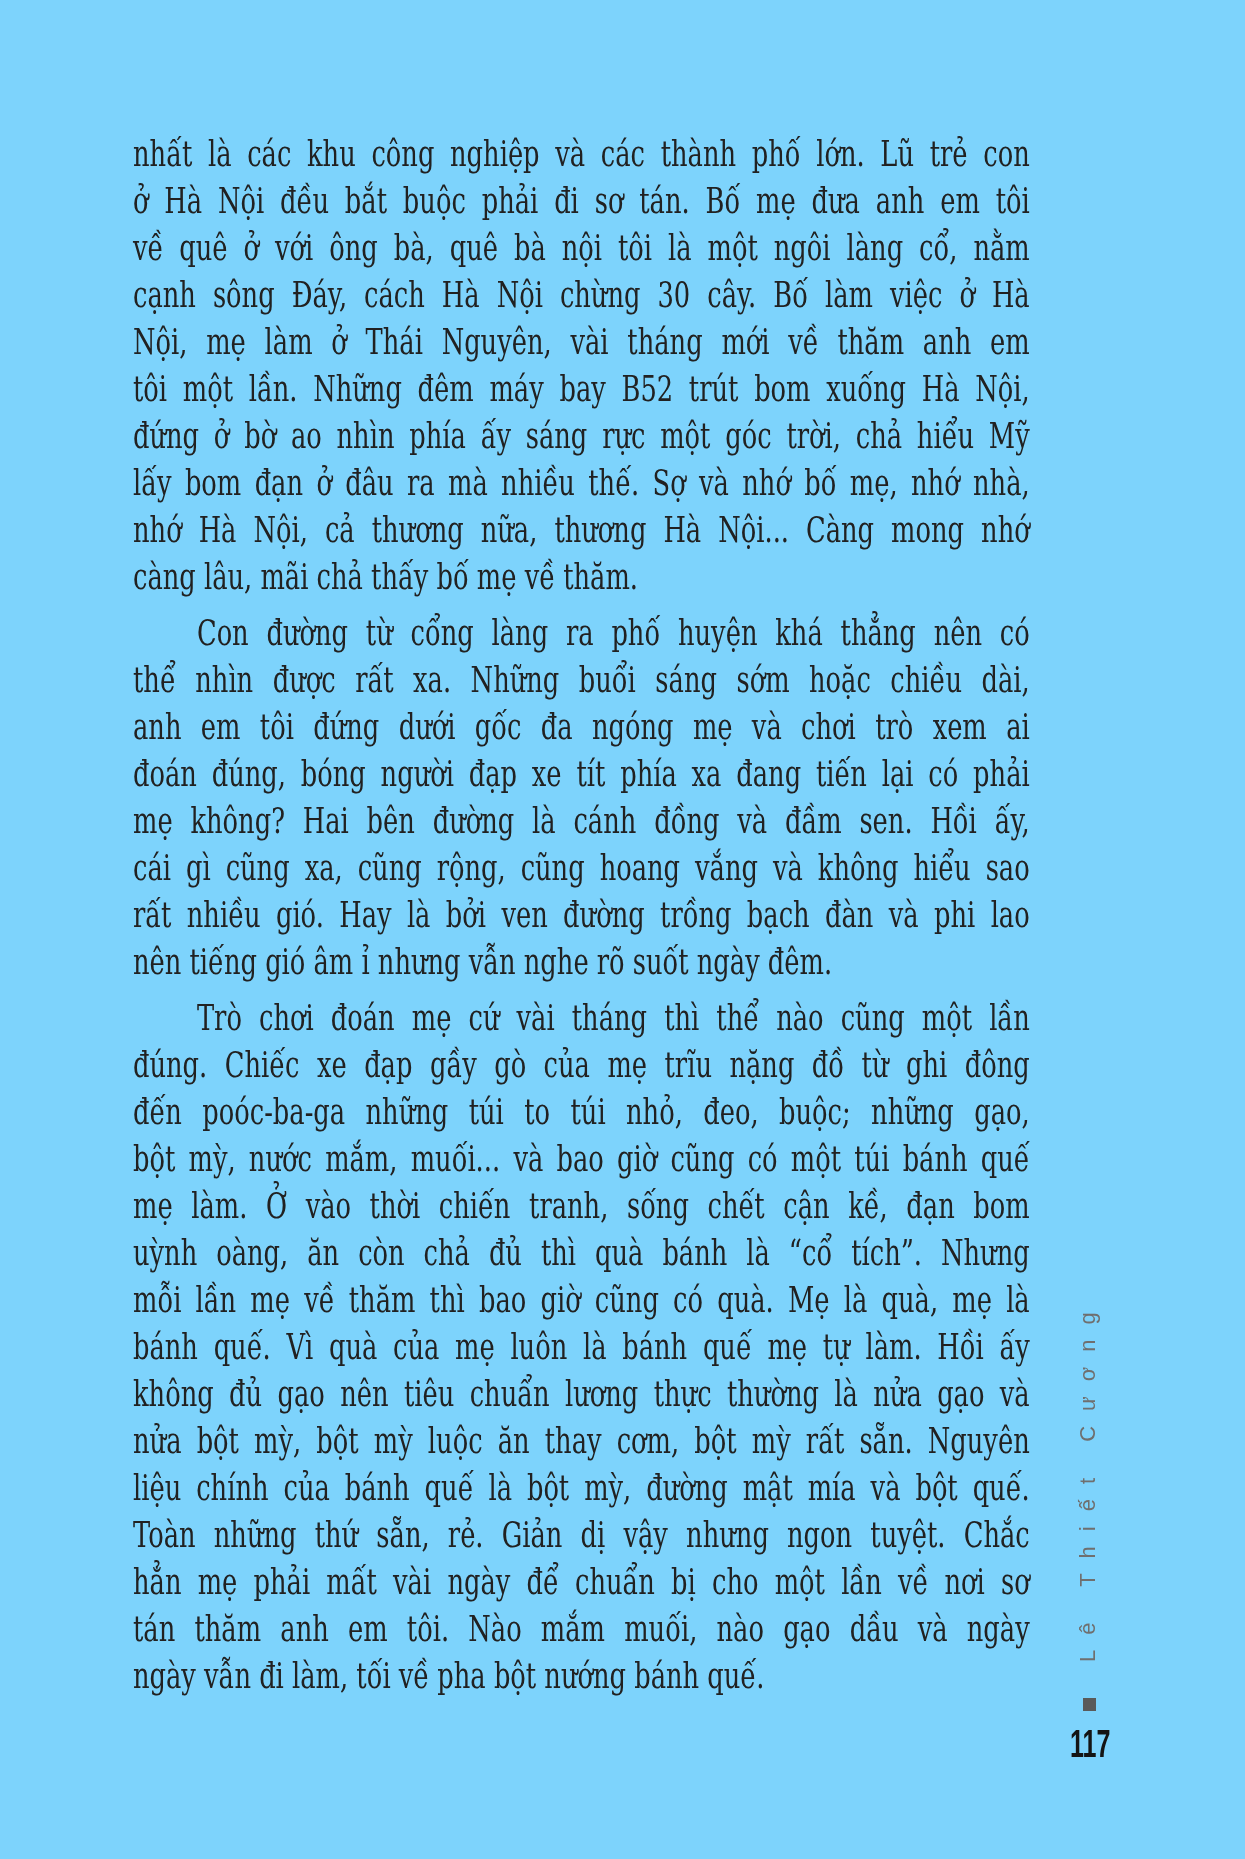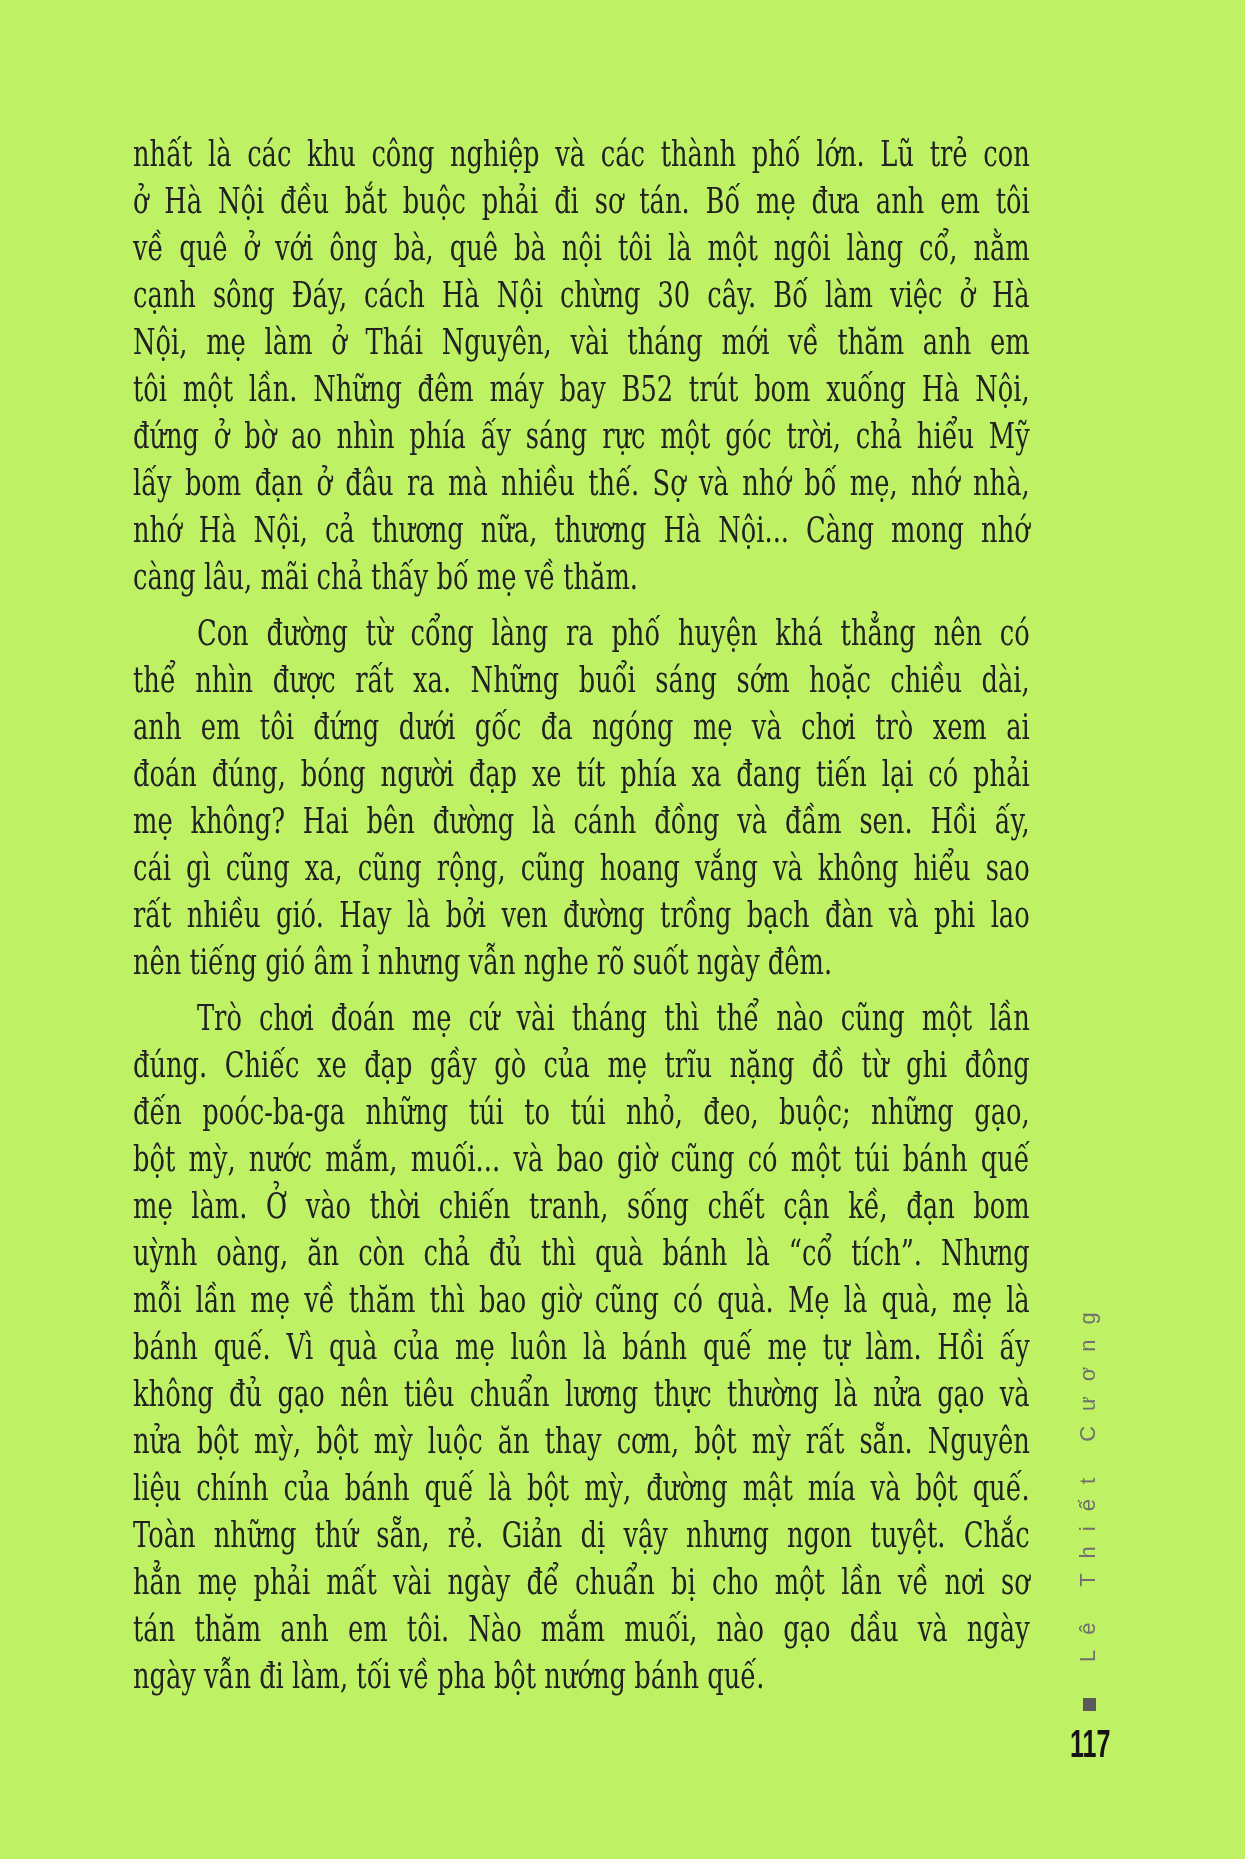--- a/index.html
+++ b/index.html
@@ -3,21 +3,21 @@
 <meta charset="utf-8">
 <style>
   html, body { margin: 0; padding: 0; }
   body {
     width: 1245px; height: 1859px;
     background: #ffffff;
     position: relative;
     overflow: hidden;
     font-family: "DejaVu Serif", serif;
   }
-  .page { position: absolute; inset: 0; background: #bef264; padding-left: 12px; }
+  .page { position: absolute; inset: 0; background: #7dd3fc; padding-left: 12px; }
 
   
   .text-block {
     position: absolute;
     left: 133px; top: 131px;
     width: 1220px;
     transform: scaleX(0.735);
     transform-origin: 0 0;
     color: #212121;
     font-size: 35px;

